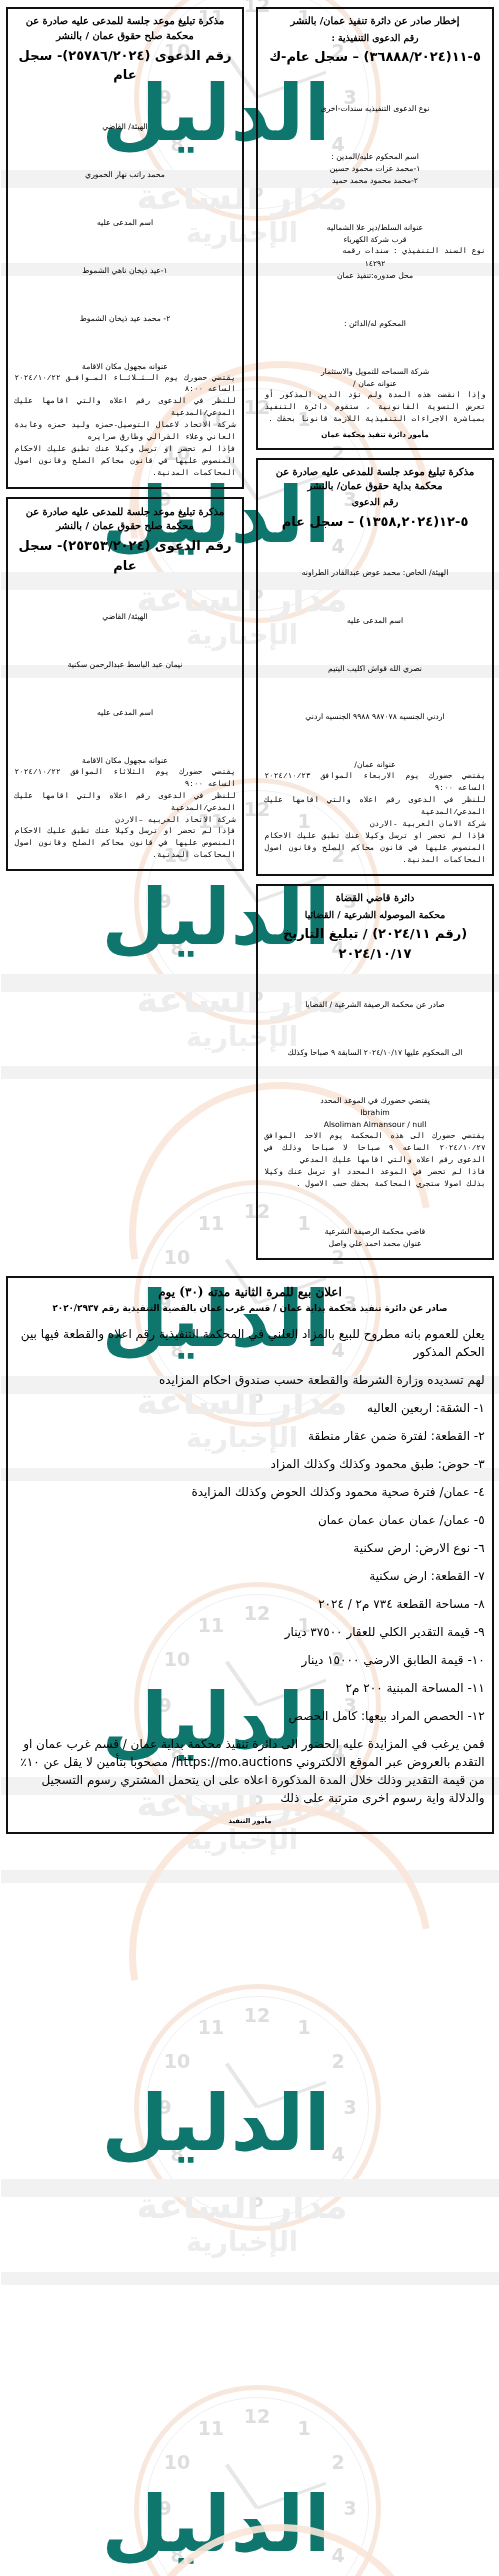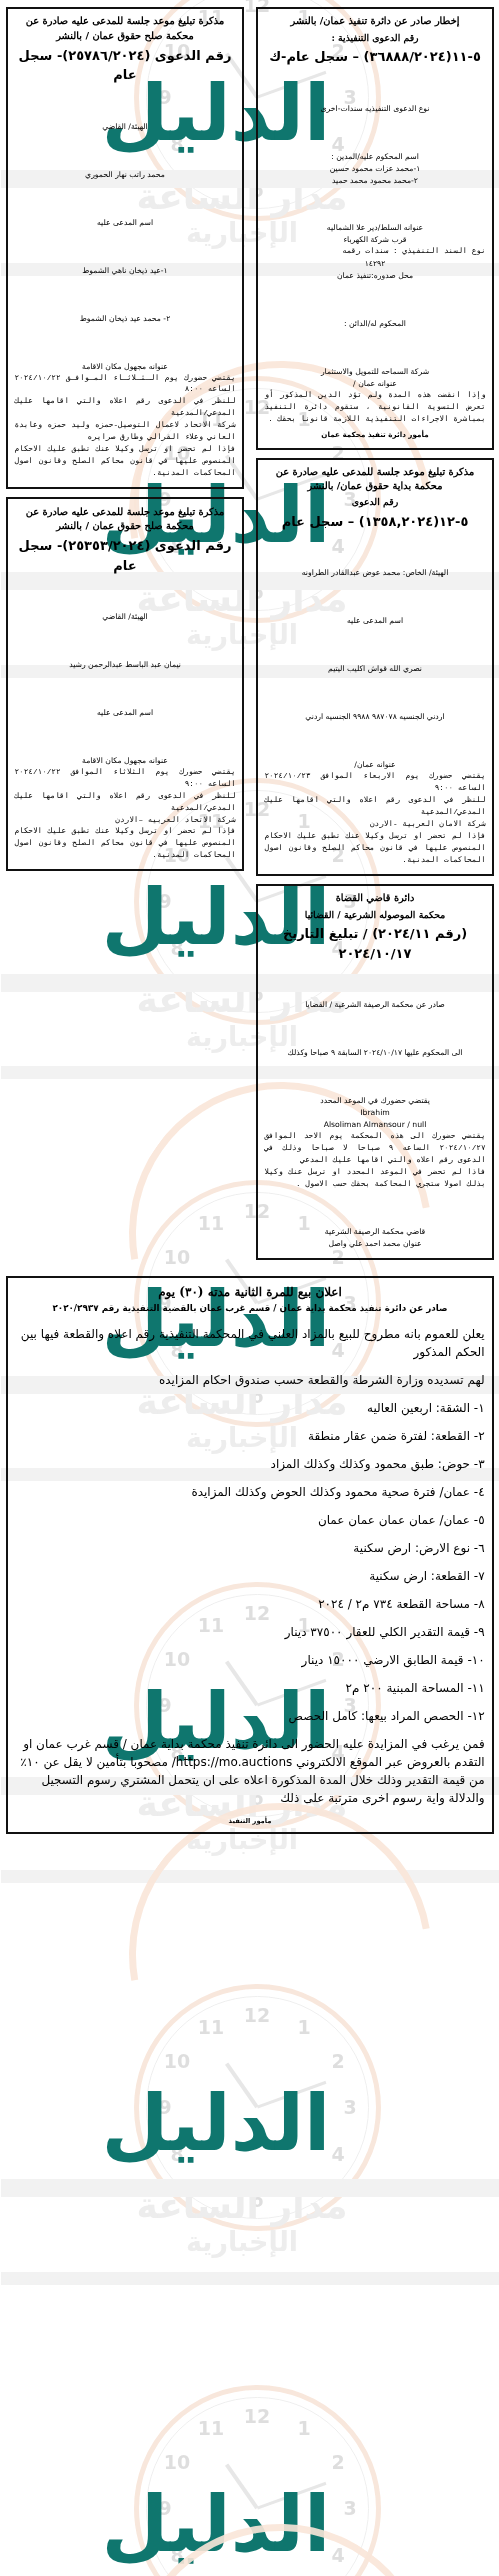--- a/index.html
+++ b/index.html
@@ -248,21 +248,21 @@
             <p class="j">شركة الاتحاد لاعمال التوصيل-حمزه وليد حمزه وعابدة العاني وعلاء القرالي وطارق صرايره</p>
             <p class="j">فإذا لم تحضر او ترسل وكيلا عنك تطبق عليك الاحكام المنصوص عليها في قانون محاكم الصلح وقانون اصول المحاكمات المدنية.</p>
           </div>
       </div>
 
       <div class="notice">
         <div class="title">مذكرة تبليغ موعد جلسة للمدعى عليه صادرة عن محكمة صلح حقوق عمان / بالنشر</div>
         <div class="case-no">رقم الدعوى (٢٥٣٥٣/٢٠٢٤)- سجل عام</div>
         <div class="body">
             <p class="r">الهيئة/ القاضي</p>
-            <p class="r">نيمان عبد الباسط عبدالرحمن رشيد</p>
+            <p class="r">نيمان عبد الباسط عبدالرحمن سكنية</p>
             <p class="r">اسم المدعى عليه</p>
             <p class="r">عنوانه  مجهول مكان الاقامة</p>
             <p class="j">يقتضي حضورك يوم الثلاثاء الموافق ٢٠٢٤/١٠/٢٢ الساعه ٩:٠٠</p>
             <p class="j">للنظر في الدعوى رقم اعلاه والتي اقامها عليك المدعي/المدعية</p>
             <p class="j">شركة الاتحاد العربيه –الاردن</p>
             <p class="j">فإذا لم تحضر او ترسل وكيلا عنك تطبق عليك الاحكام المنصوص عليها في قانون محاكم الصلح وقانون اصول المحاكمات المدنية.</p>
           </div>
       </div>
 
     </div>

